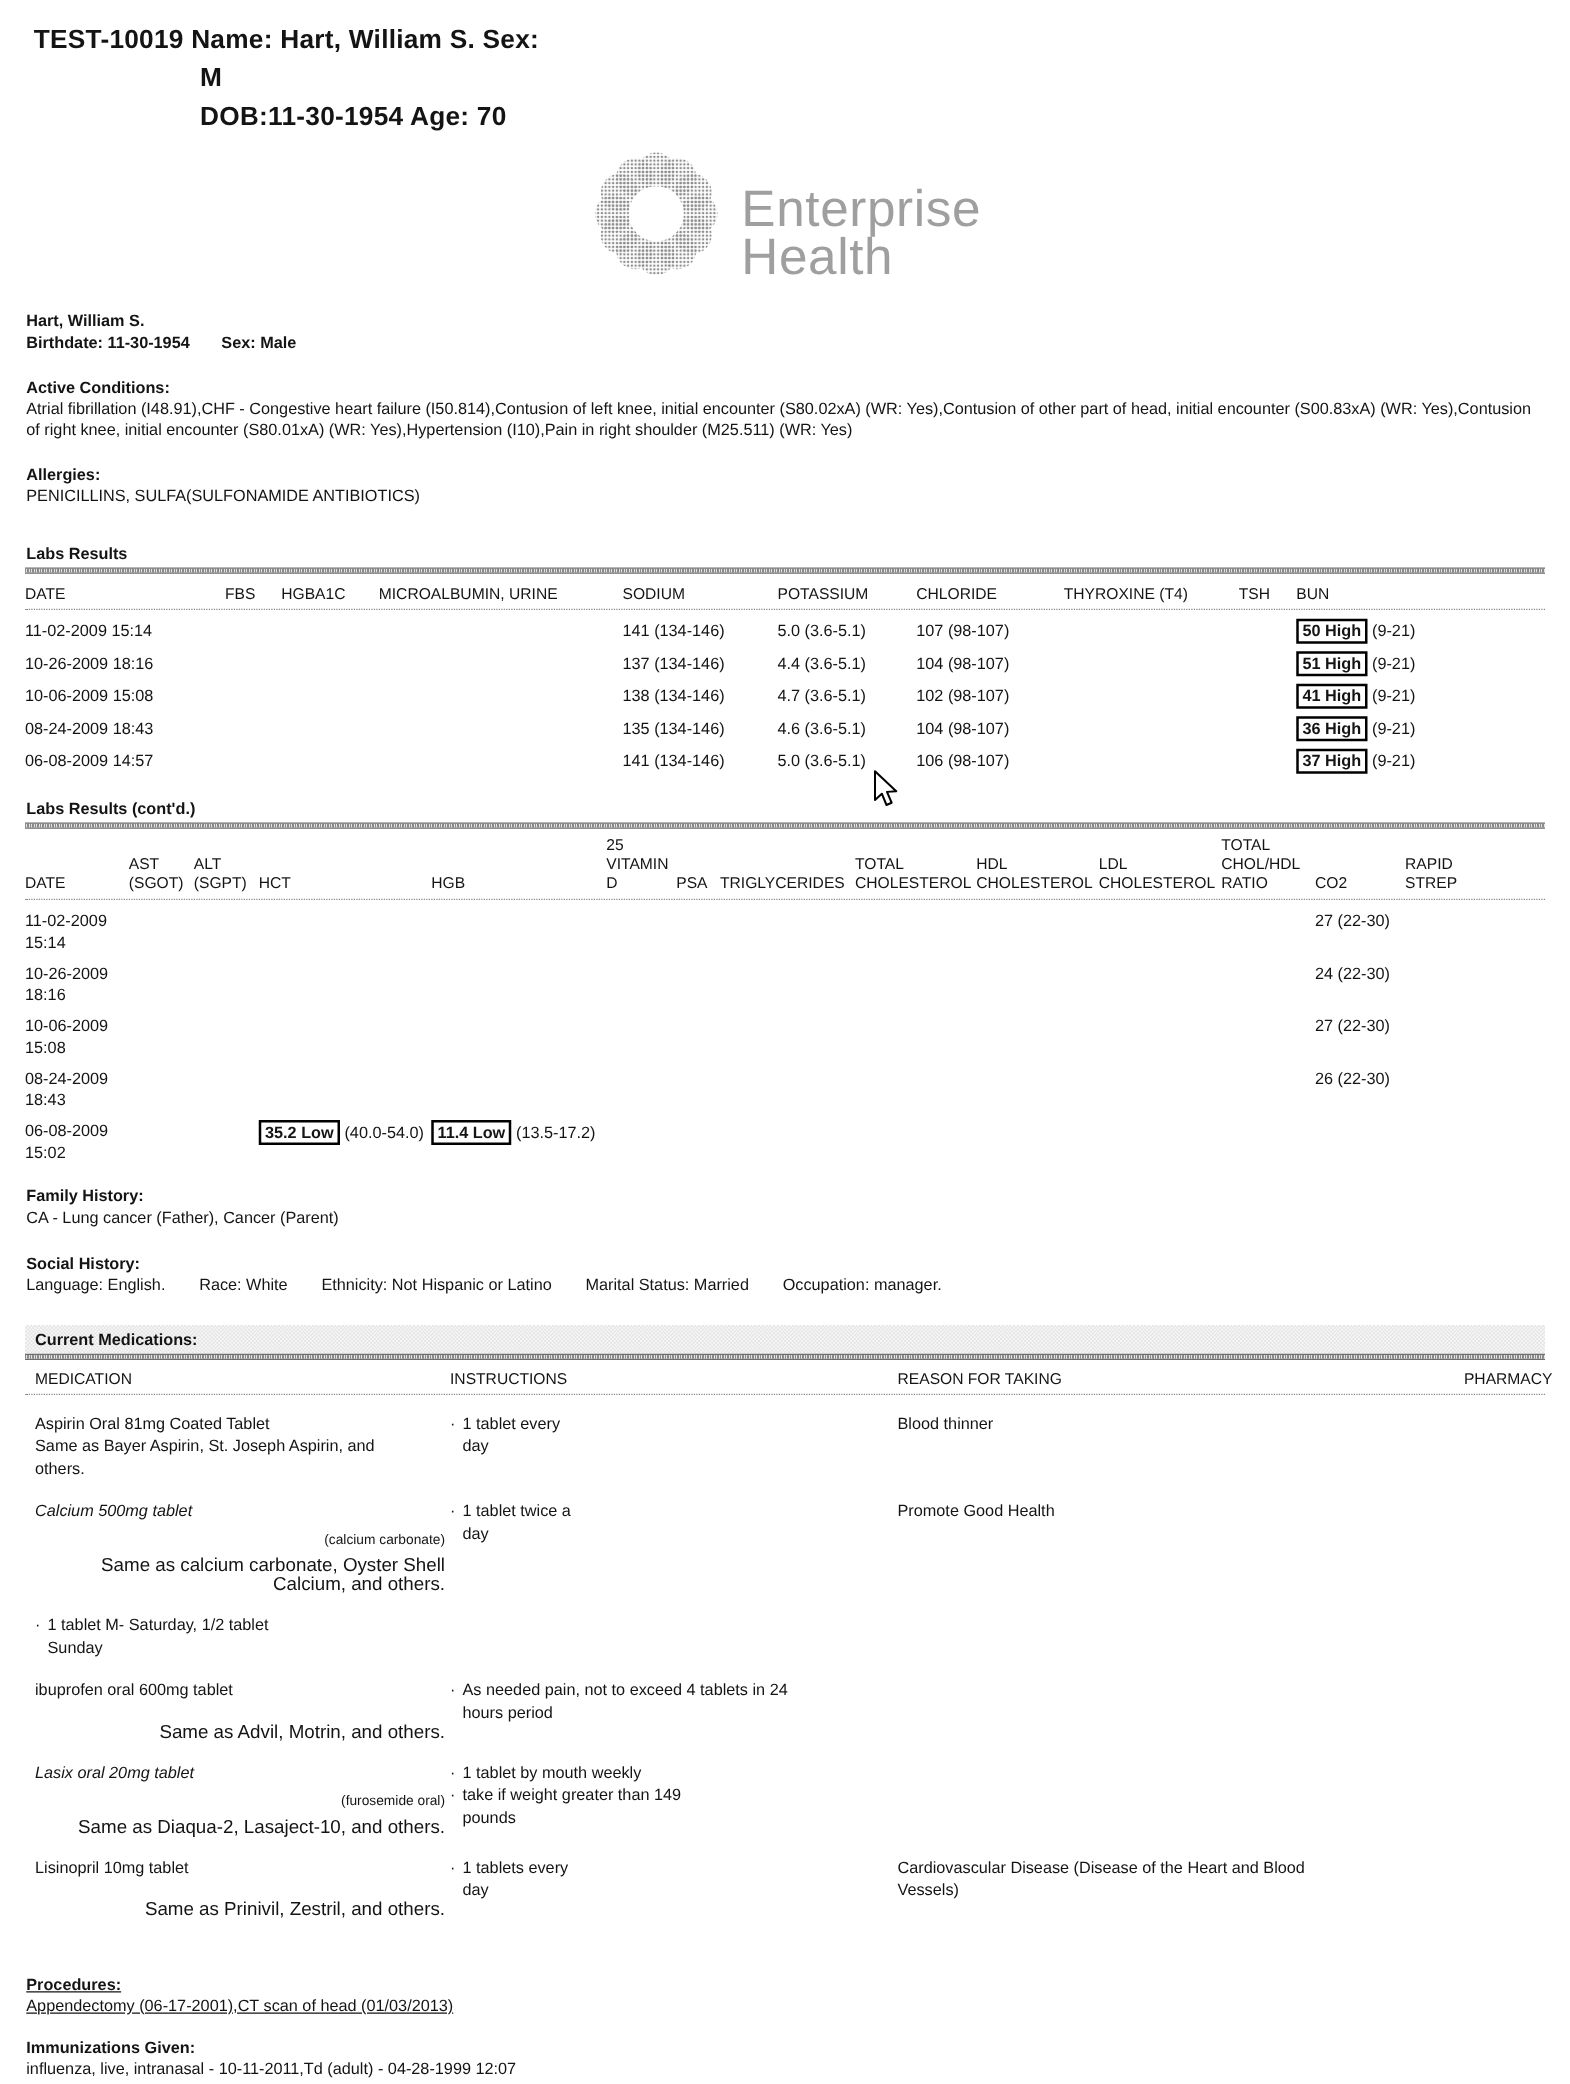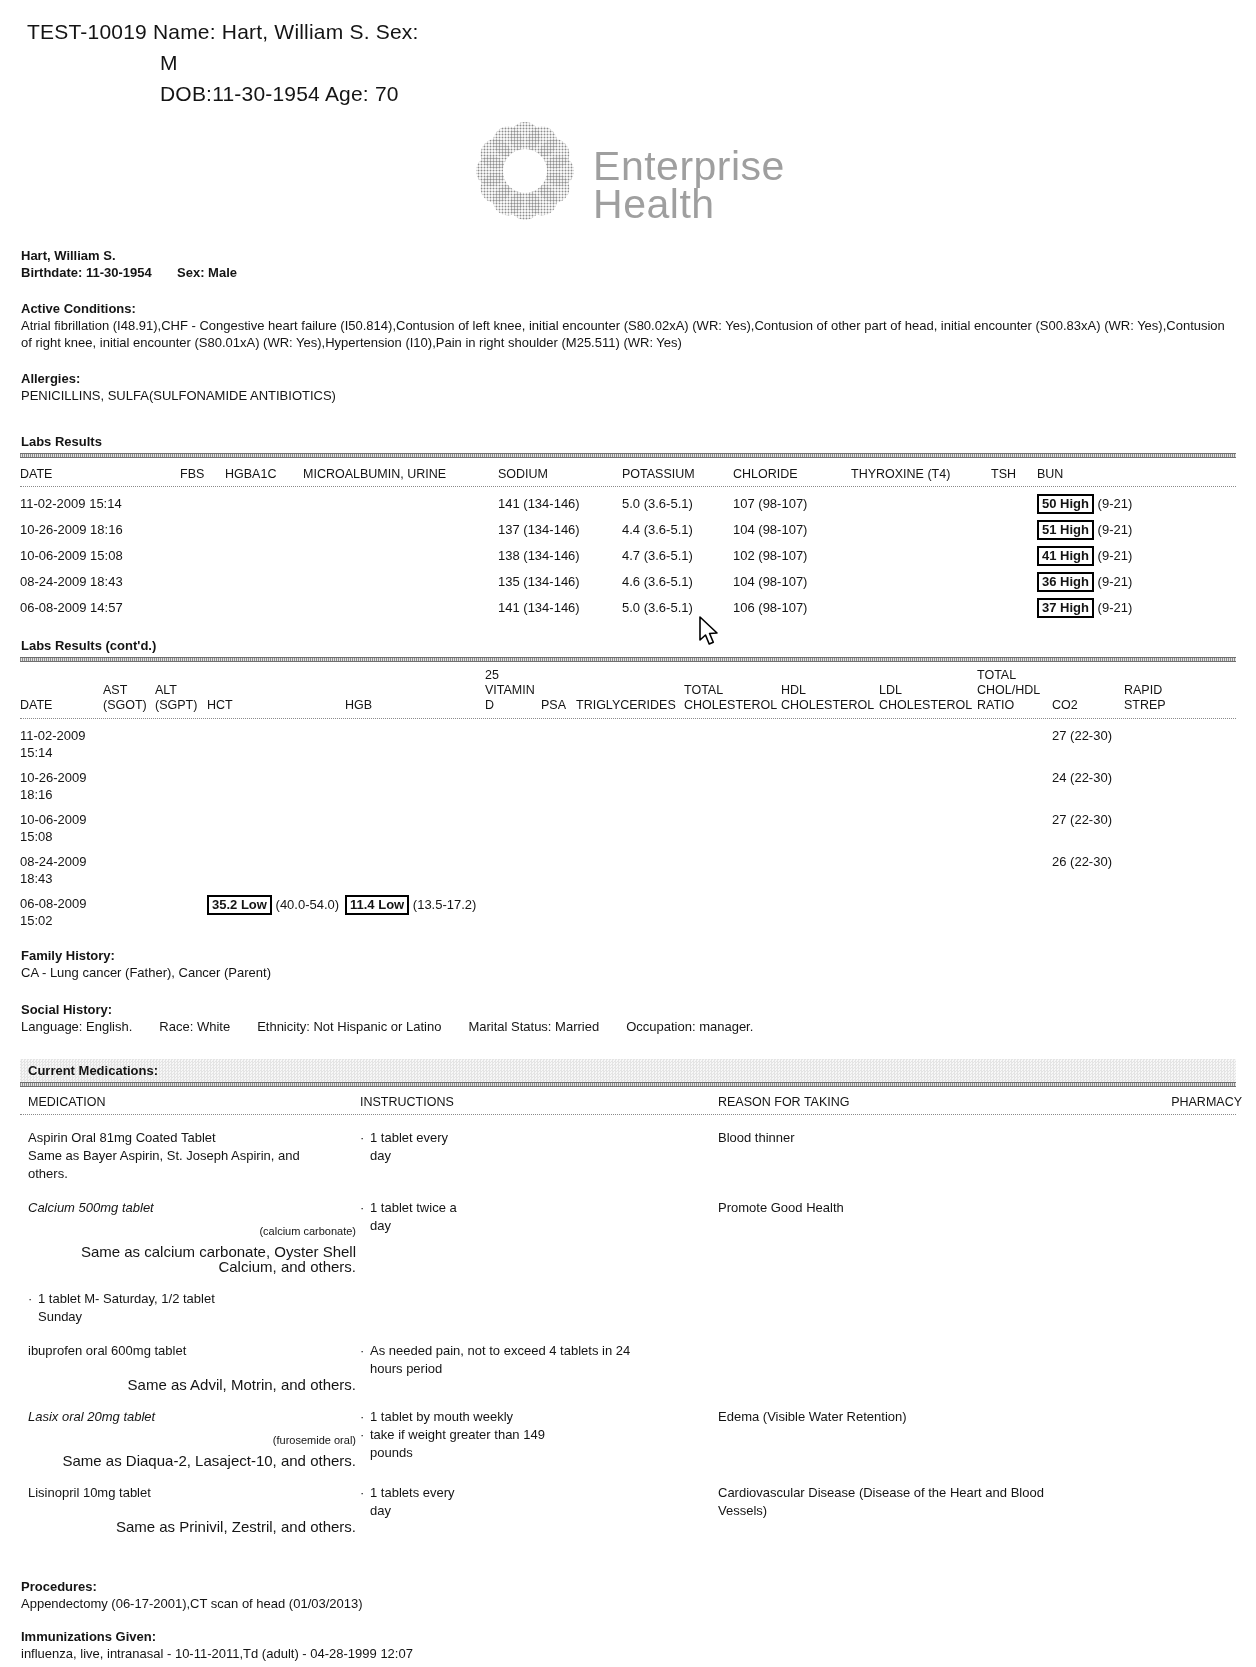--- a/index.html
+++ b/index.html
@@ -2,21 +2,21 @@
 <html><head>
 <meta charset="utf-8">
 <style>
   * { margin:0; padding:0; box-sizing:border-box; }
   html,body { background:#fff; }
   body { font-family:"Liberation Sans", sans-serif; color:#141414; }
   .page { position:relative; width:1256px; height:1667px; background:#fff; overflow:hidden; }
 
   
   .doc-header { padding:16px 0 0 27px; }
-  .h1 { font-size:21px; font-weight:normal; line-height:31px; letter-spacing:.2px; }
+  .h1 { font-size:21px; font-weight:bold; line-height:31px; letter-spacing:.2px; }
   .h1.indent { padding-left:133px; }
 
   
   .logo { display:flex; align-items:center; gap:14px; width:max-content; margin:6px auto 0 auto; }
   .logo-text { color:#8f8f8f; font-size:41px; line-height:38px; letter-spacing:.5px; opacity:.85;margin-top:24px; }
 
   
   .txt { font-size:13px; line-height:17px; }
   .b { font-weight:bold; }
   .content { padding:0 21px; }
@@ -367,42 +367,41 @@
         <div class="bullet">
             <span class="dot">·</span>
             <span class="pre">1 tablet by mouth weekly</span>
           </div>
         <div class="bullet">
             <span class="dot">·</span>
             <span class="pre">take if weight greater than 149
 pounds</span>
           </div>
       </span>
-      <span class="reason">Edema (Visible Water Retention)</span>
       <span></span>
     </div>
 
     <div class="med-row">
       <span>
         <div>Lisinopril 10mg tablet</div>
         <div class="med-sameas-sm gap">Same as Prinivil, Zestril, and others.</div>
       </span>
       <span>
         <div class="bullet">
             <span class="dot">·</span>
             <span class="pre">1 tablets every
 day</span>
           </div>
       </span>
       <span class="reason">Cardiovascular Disease (Disease of the Heart and Blood Vessels)</span>
       <span></span>
     </div>
   </div>
 
-  <div class="content" style="margin-top:42px;">
+  <div class="content" style="margin-top:42px;text-decoration:underline;">
     <div class="sec-title">Procedures:</div>
     <div class="txt">Appendectomy (06-17-2001),CT scan of head (01/03/2013)</div>
   </div>
 
   <div class="content" style="margin-top:16px;">
     <div class="sec-title">Immunizations Given:</div>
     <div class="txt">influenza, live, intranasal - 10-11-2011,Td (adult) - 04-28-1999 12:07</div>
   </div>
 
   <div class="cursor">

